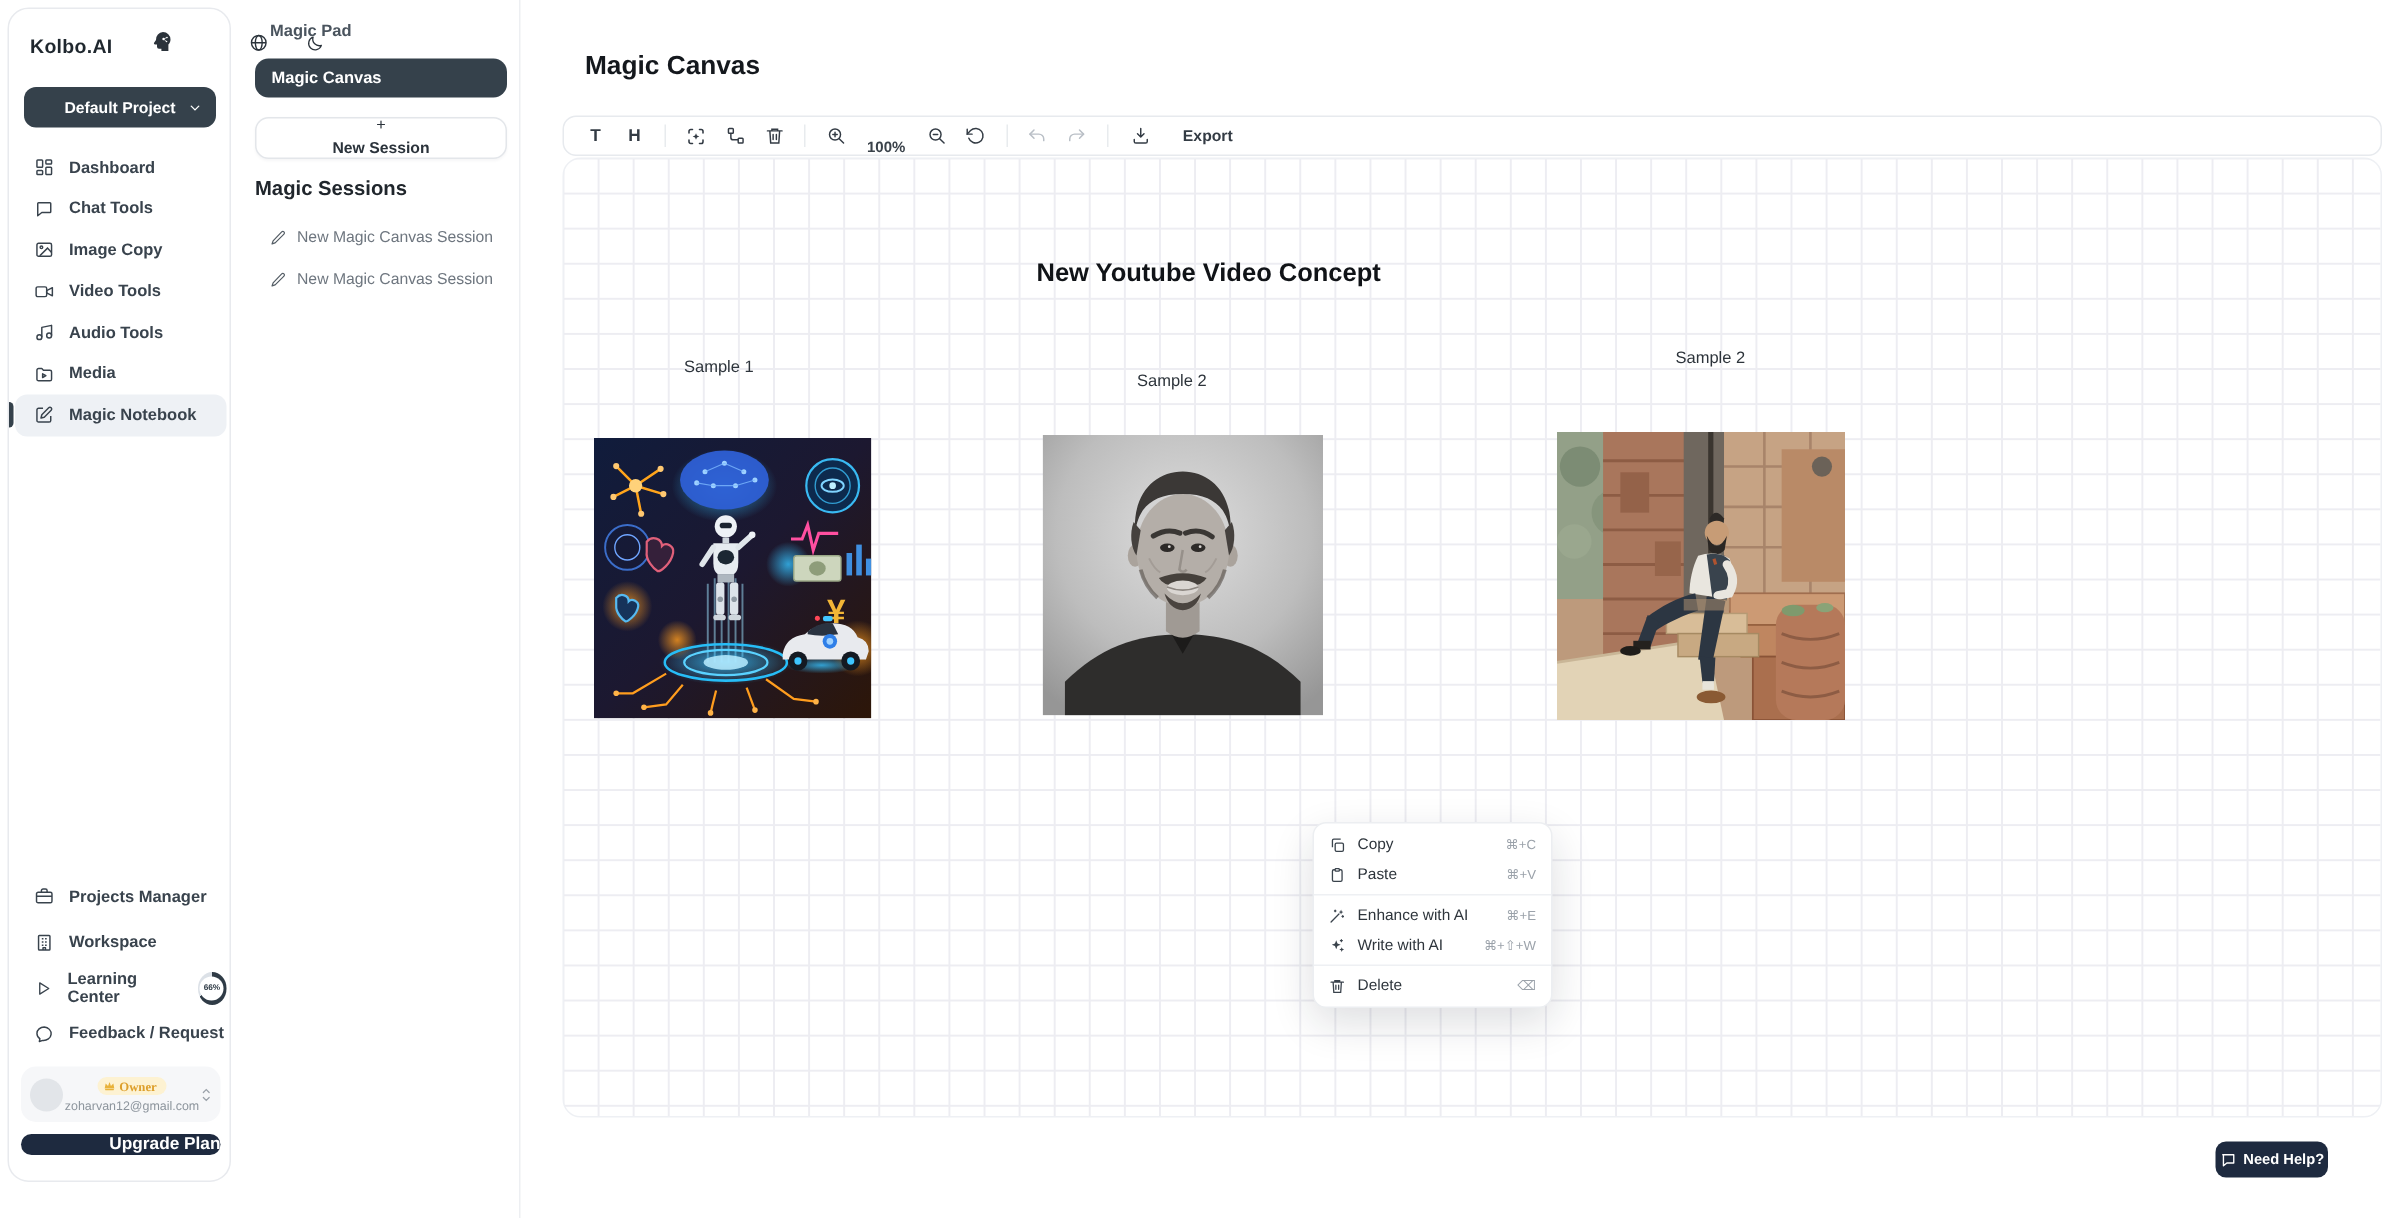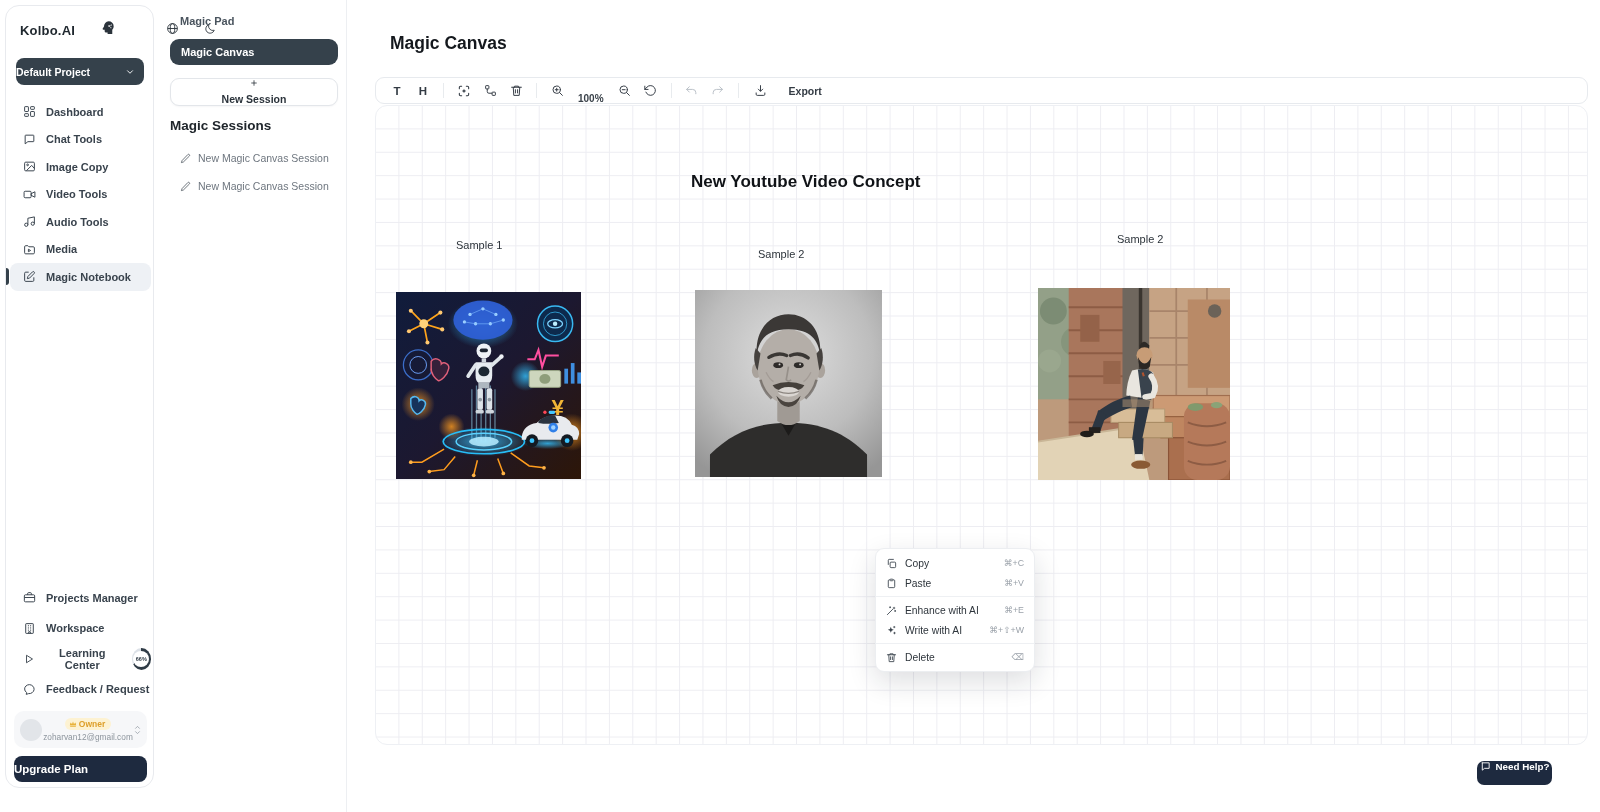--- a/index.html
+++ b/index.html
@@ -6,39 +6,39 @@
   html,body { width:1600px; height:812px; background:#fff; font-family:"Liberation Sans", sans-serif; color:#2b333b; overflow:hidden; }
   .page { position:relative; width:1600px; height:812px; }
 
   
   .sidebar { position:absolute; left:5px; top:5px; width:149px; height:783px;
     background:#fff; border:1px solid #e8eaee; border-radius:14px; }
   .logo-row { position:absolute; left:14px; top:14px; width:122px; display:flex; align-items:center; gap:25px; }
   .logo-text { font-size:13px; font-weight:800; color:#1f272e; letter-spacing:.2px; }
   .logo-row .spacer { flex:1; }
   .proj-btn { position:absolute; left:10px; top:52px; width:128px; height:27px; background:#35414b; border-radius:8px;
-    display:flex; align-items:center; gap:6px; color:#fff; font-size:10.5px; font-weight:700; cursor:pointer; }
+    display:flex; align-items:center; justify-content:center; gap:6px; color:#fff; font-size:10.5px; font-weight:700; cursor:pointer; }
   .proj-btn svg { position:absolute; right:9px; }
   .nav { position:absolute; left:4px; top:92px; width:141px; }
   .nav-item { position:relative; height:27.5px; display:flex; align-items:center; gap:10px; padding-left:13px;
     font-size:11px; font-weight:600; color:#39434d; border-radius:8px; cursor:pointer; }
   .nav-item.active { background:#eef1f5; }
   .nav-item .notch { position:absolute; left:-4px; top:5px; width:3px; height:17px; background:#35414b; border-radius:0 3px 3px 0; }
   .nav-item svg { flex:0 0 auto; }
   .side-bottom { position:absolute; left:4px; top:577px; width:141px; }
-  .side-bottom .nav-item { height:29px; margin-bottom:1.5px;text-align:center; }
+  .side-bottom .nav-item { height:29px; margin-bottom:1.5px; }
   .ring { width:22px; height:22px; border-radius:50%; background:conic-gradient(#2f3b46 0 237.6deg,#dce1e7 0); display:flex; align-items:center; justify-content:center; margin-left:2px; }
   .ring .ring-in { width:16px; height:16px; border-radius:50%; background:#fff; display:flex; align-items:center; justify-content:center; font-size:5.5px; font-weight:700; color:#2f3b46; }
   .user-card { position:absolute; left:8px; top:705px; width:133px; height:37px; background:#f6f7f9; border-radius:10px; display:flex; align-items:center; padding:0 6px; gap:6px; cursor:pointer; }
   .avatar { width:22px; height:22px; border-radius:50%; background:#e2e5e9; flex:0 0 auto; }
   .user-meta { display:flex; flex-direction:column; align-items:center; gap:2px; flex:1; min-width:0; }
-  .owner-badge { background:#fdf2d2; color:#dd9f2b; font-size:8.5px; font-weight:700; border-radius:8px; padding:1px 6px 1px 4px; display:flex; align-items:center; gap:2px; }
+  .owner-badge { background:#fdf2d2; color:#dd9f2b; font-size:8.5px; font-weight:700; border-radius:8px; padding:1px 6px 1px 4px; display:flex; align-items:center; gap:2px;font-family:Liberation Serif, serif; }
   .user-email { font-size:8.3px; color:#8d959d; white-space:nowrap; }
-  .upgrade-btn { position:absolute; left:8px; top:750px; width:133px; height:26px; background:#1e2a3f; border-radius:8px;
-    color:#fff; font-size:11.5px; font-weight:700; display:flex; align-items:center; justify-content:flex-start; cursor:pointer; }
+  .upgrade-btn { position:absolute; left:8px; top:750px; width:133px; height:14px; background:#1e2a3f; border-radius:8px;
+    color:#fff; font-size:11.5px; font-weight:700; display:flex; align-items:center; justify-content:flex-end; cursor:pointer; }
 
   
   .panel { position:absolute; left:155px; top:0; width:192px; height:812px; border-right:1px solid #edeff2; }
   .pad-item { position:absolute; left:25px; top:15px; font-size:11px; font-weight:600; color:#4a545e; cursor:pointer; }
   .canvas-pill { position:absolute; left:15px; top:39px; width:168px; height:26px; background:#35414b; border-radius:9px;
     color:#fff; font-size:11px; font-weight:700; display:flex; align-items:center; padding-left:11px; cursor:pointer; }
   .new-session { position:absolute; left:15px; top:78px; width:168px; height:28px; background:#fff; border:1px solid #e3e6ea;
     border-radius:9px; box-shadow:0 1px 2px rgba(20,30,40,.04); display:flex; align-items:center; justify-content:center; gap:6px;
     font-size:10.5px; font-weight:700; color:#2b333b; cursor:pointer;flex-direction:column; }
   .recent-title { position:absolute; left:15px; top:118px; font-size:13.5px; font-weight:800; color:#20262c; }
@@ -68,21 +68,21 @@
   
   .ctx { position:absolute; left:875px; top:548px; width:160px; background:#fff; border:1px solid #eceef1; border-radius:9px;
     box-shadow:0 10px 28px rgba(20,30,45,.14); padding:4px 0; }
   .ctx-item { height:20px; display:flex; align-items:center; gap:8px; padding:0 10px; cursor:pointer;justify-content:space-between; }
   .ctx-item svg { color:#3a434c; flex:0 0 auto; }
   .ctx-label { font-size:10.3px; font-weight:500; color:#2e353c; }
   .ctx-short { margin-left:auto; font-size:8.8px; color:#9ba2aa; }
   .ctx-div { height:1px; background:#eef0f3; margin:3px 0; }
 
   .help-btn { position:absolute; left:1477px; top:761px; width:75px; height:24px; background:#1e2a3f; border-radius:7px;
-    display:flex; justify-content:center; gap:5px; color:#fff; font-size:9.8px; font-weight:700; cursor:pointer; }
+    display:flex; align-items:center; justify-content:center; gap:5px; color:#fff; font-size:9.8px; font-weight:700; cursor:pointer; }
 </style>
 </head>
 <body>
 
 <div class="page">
 
   <div class="sidebar">
     <div class="logo-row">
       <span class="logo-text">Kolbo.AI</span>
       <span><svg width="16" height="16" viewBox="0 0 24 24">

